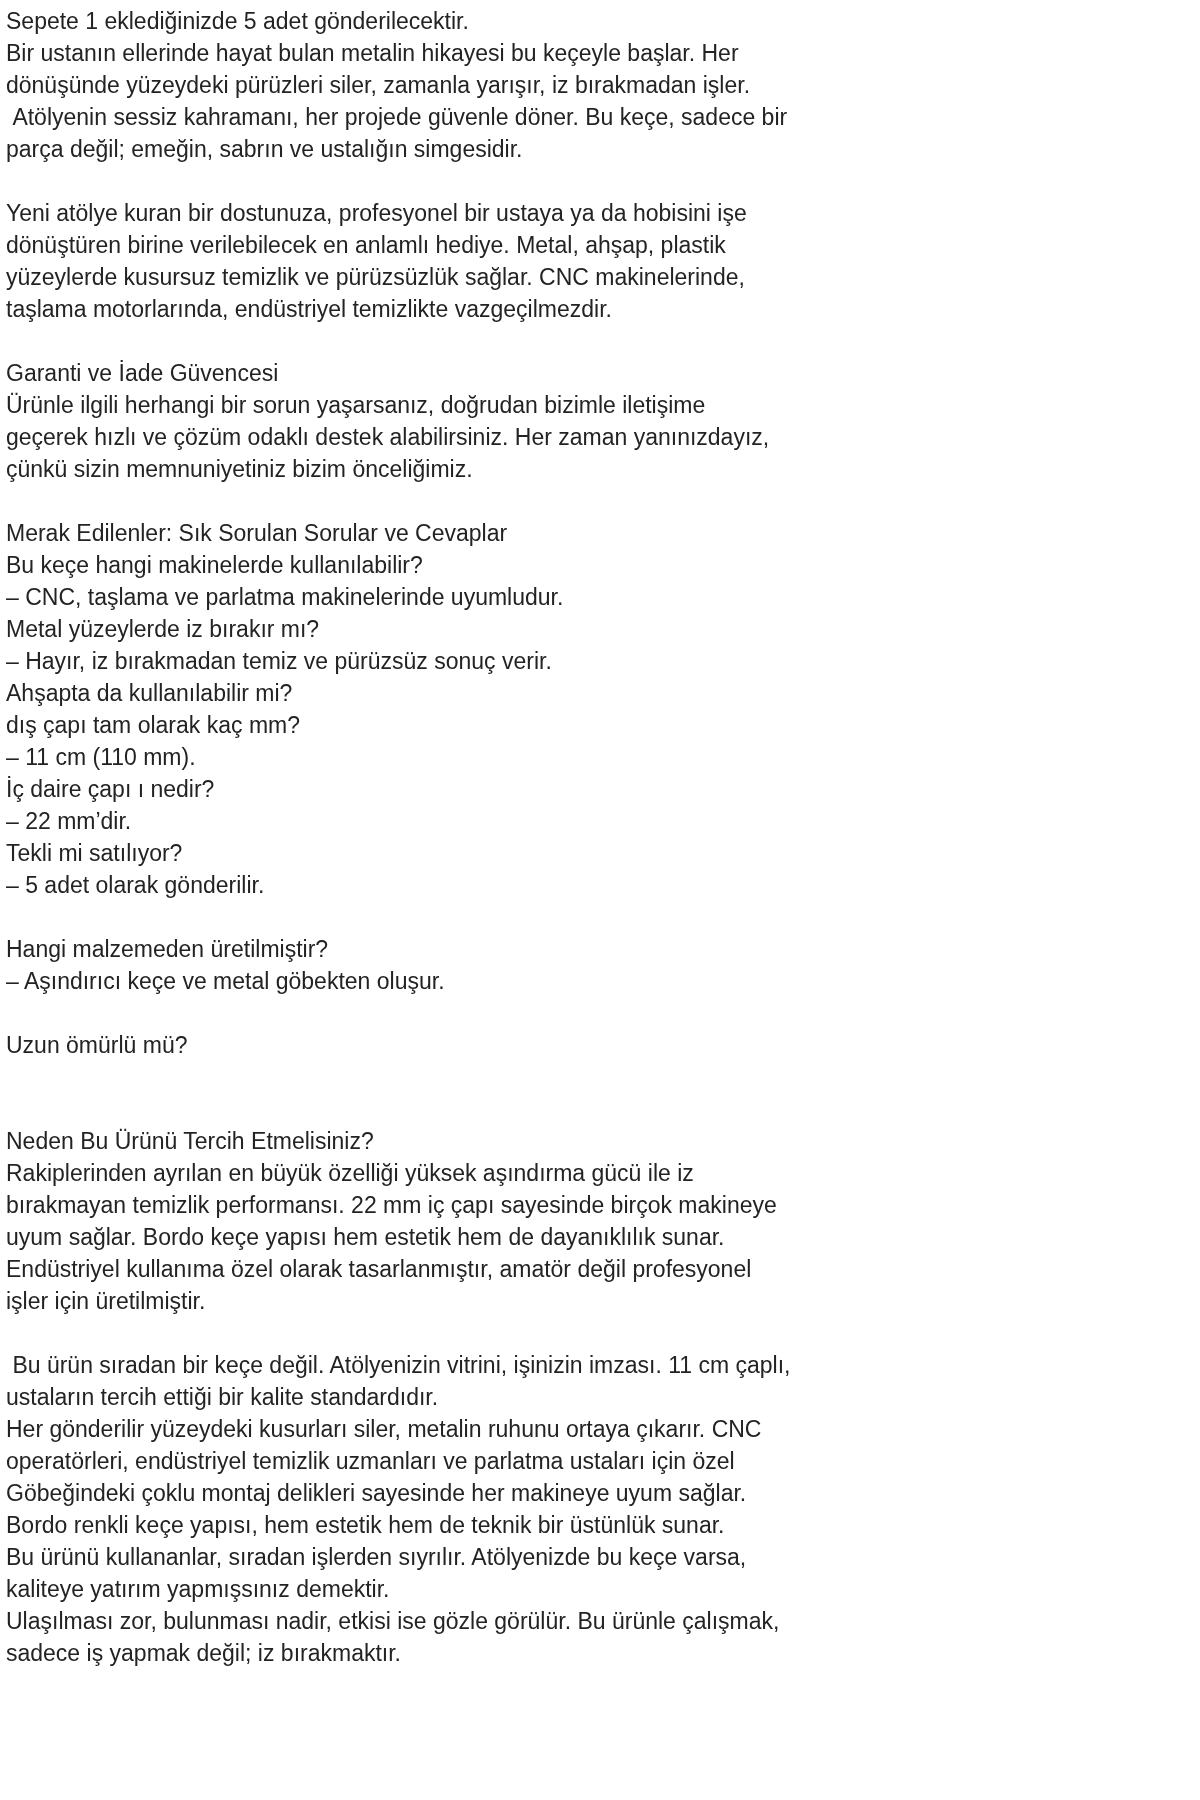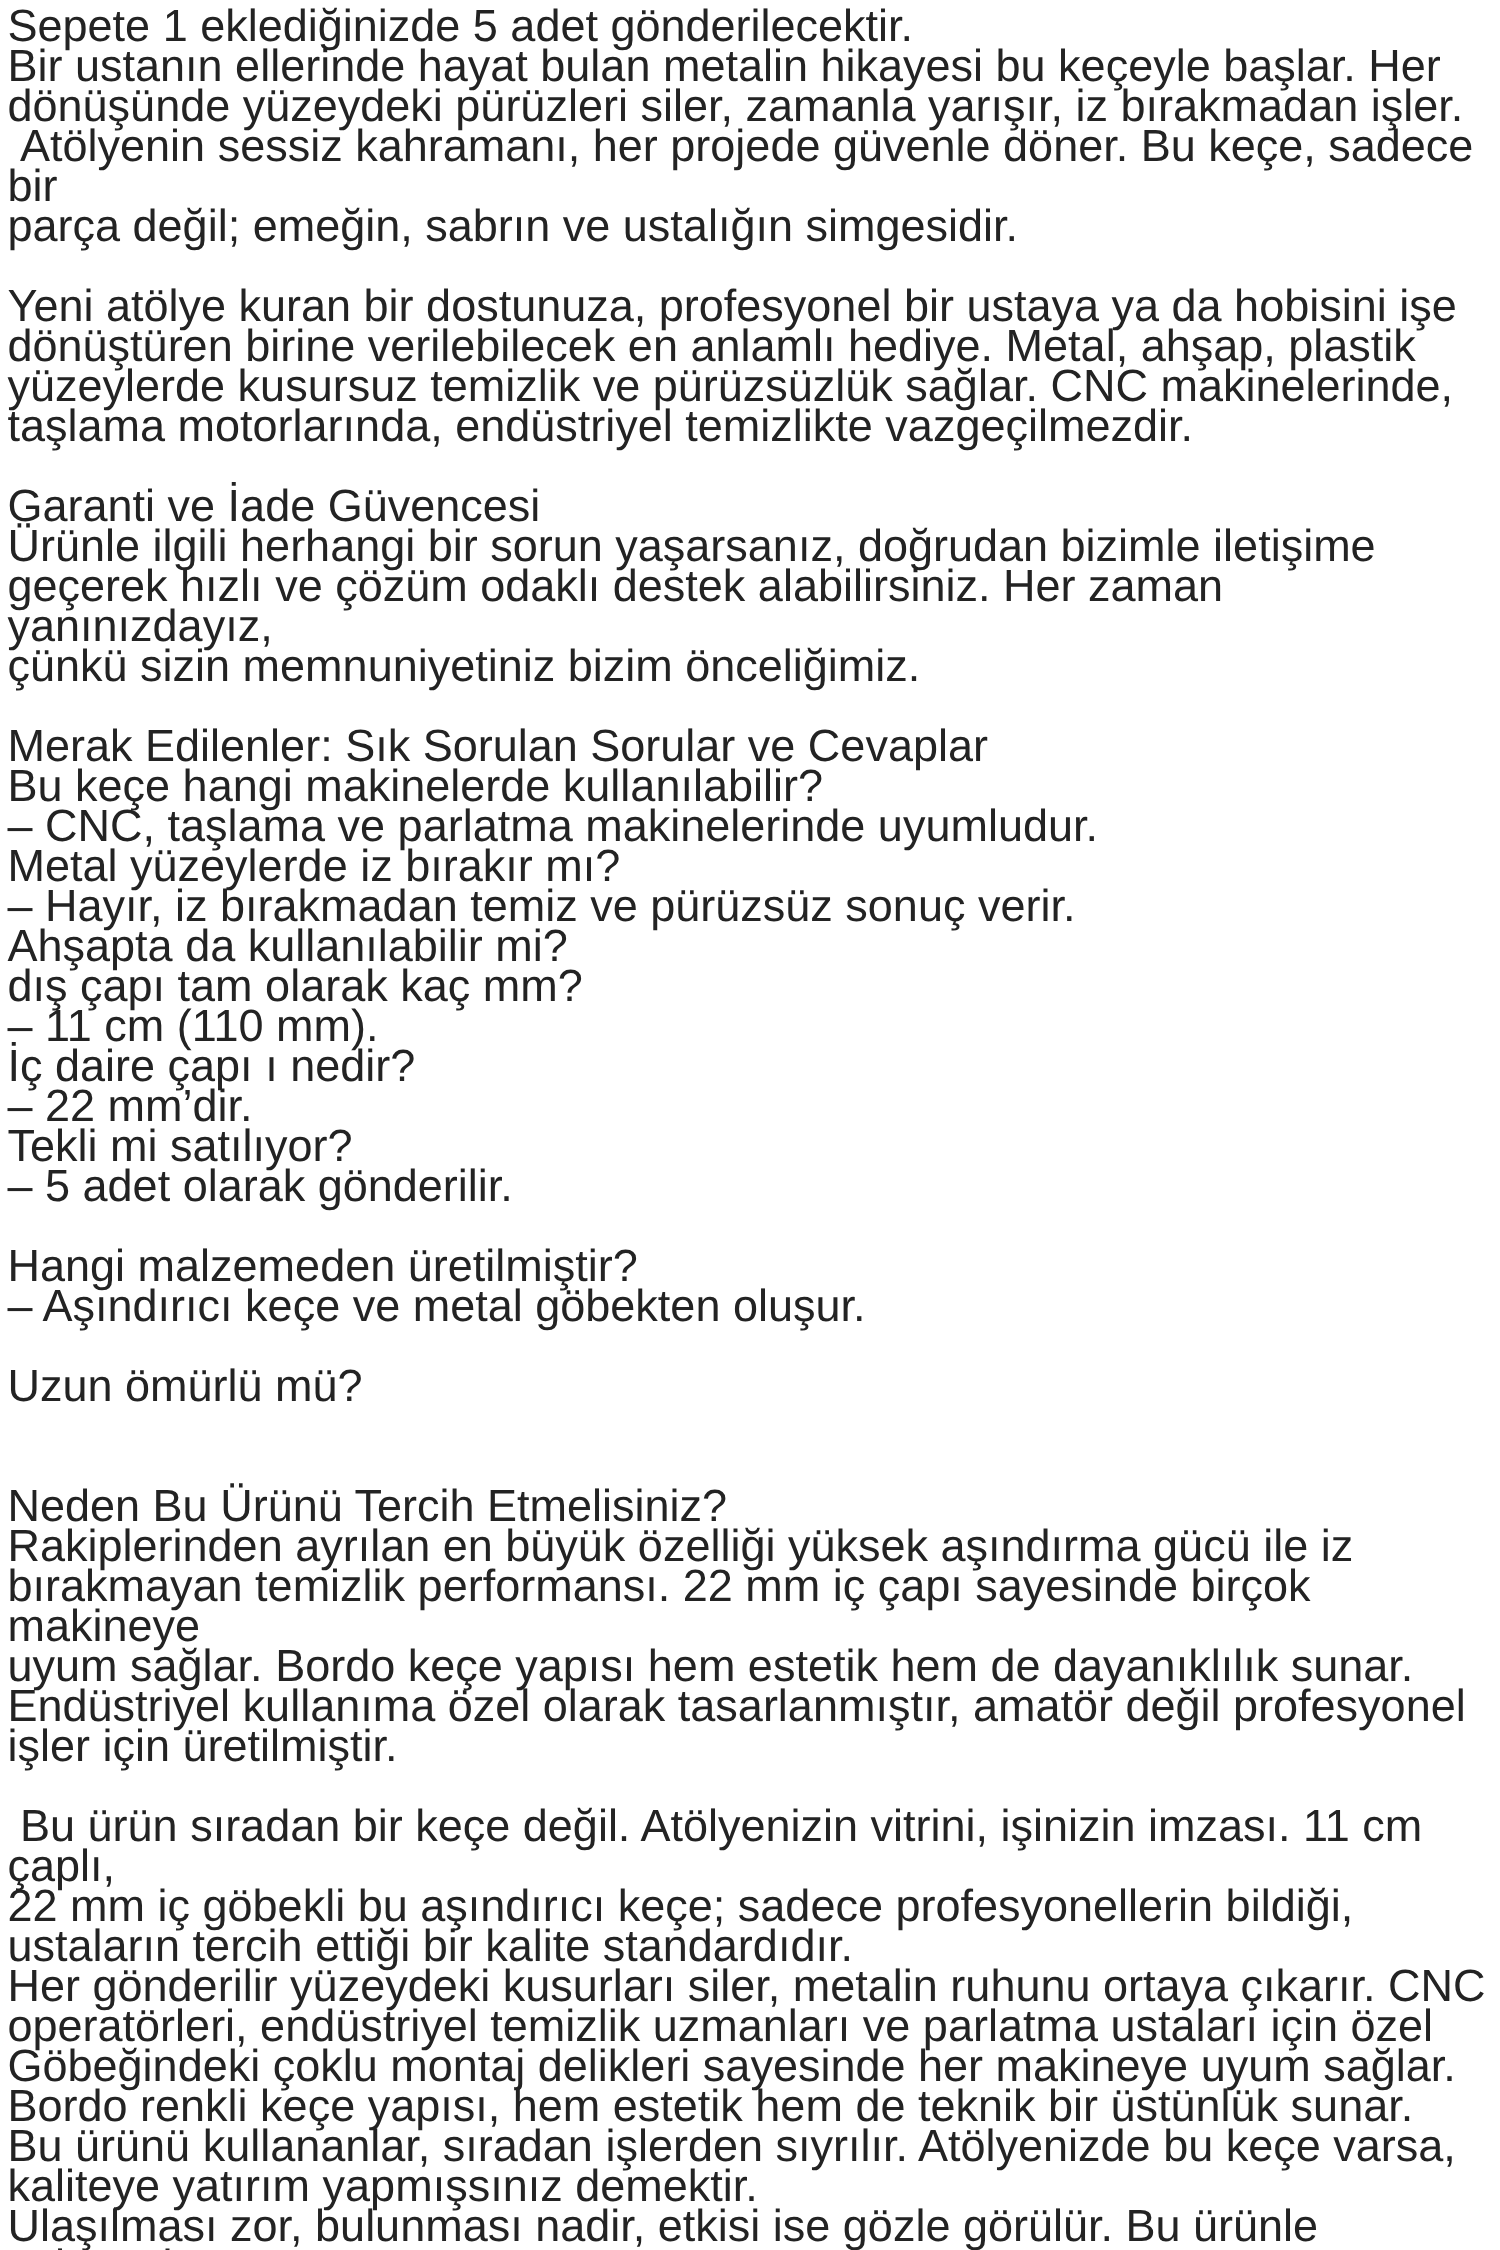--- a/index.html
+++ b/index.html
@@ -12,21 +12,21 @@
     height: 1800px;
     overflow: hidden;
     font-family: "Liberation Sans", "DejaVu Sans", sans-serif;
   }
   .document {
     box-sizing: border-box;
     width: 1200px;
     height: 1800px;
     padding: 5px 4px 0 6px;
     color: #232323;
-    font-size: 36px;
+    font-size: 23px;
     line-height: 32px;
     letter-spacing: 0px;
   }
   .text-line {
     white-space: pre-wrap;
     min-height: 32px;
   }
 </style>
 </head>
 <body>
@@ -68,21 +68,20 @@
     <div class="text-line"></div>
     <div class="text-line"></div>
     <div class="text-line">Neden Bu Ürünü Tercih Etmelisiniz?</div>
     <div class="text-line">Rakiplerinden ayrılan en büyük özelliği yüksek aşındırma gücü ile iz</div>
     <div class="text-line">bırakmayan temizlik performansı. 22 mm iç çapı sayesinde birçok makineye</div>
     <div class="text-line">uyum sağlar. Bordo keçe yapısı hem estetik hem de dayanıklılık sunar.</div>
     <div class="text-line">Endüstriyel kullanıma özel olarak tasarlanmıştır, amatör değil profesyonel</div>
     <div class="text-line">işler için üretilmiştir.</div>
     <div class="text-line"></div>
     <div class="text-line"> Bu ürün sıradan bir keçe değil. Atölyenizin vitrini, işinizin imzası. 11 cm çaplı,</div>
-    <div class="text-line">22 mm iç göbekli bu aşındırıcı keçe; sadece profesyonellerin bildiği,</div>
     <div class="text-line">ustaların tercih ettiği bir kalite standardıdır.</div>
     <div class="text-line">Her gönderilir yüzeydeki kusurları siler, metalin ruhunu ortaya çıkarır. CNC</div>
     <div class="text-line">operatörleri, endüstriyel temizlik uzmanları ve parlatma ustaları için özel</div>
     <div class="text-line">Göbeğindeki çoklu montaj delikleri sayesinde her makineye uyum sağlar.</div>
     <div class="text-line">Bordo renkli keçe yapısı, hem estetik hem de teknik bir üstünlük sunar.</div>
     <div class="text-line">Bu ürünü kullananlar, sıradan işlerden sıyrılır. Atölyenizde bu keçe varsa,</div>
     <div class="text-line">kaliteye yatırım yapmışsınız demektir.</div>
     <div class="text-line">Ulaşılması zor, bulunması nadir, etkisi ise gözle görülür. Bu ürünle çalışmak,</div>
     <div class="text-line">sadece iş yapmak değil; iz bırakmaktır.</div>
   </div>

